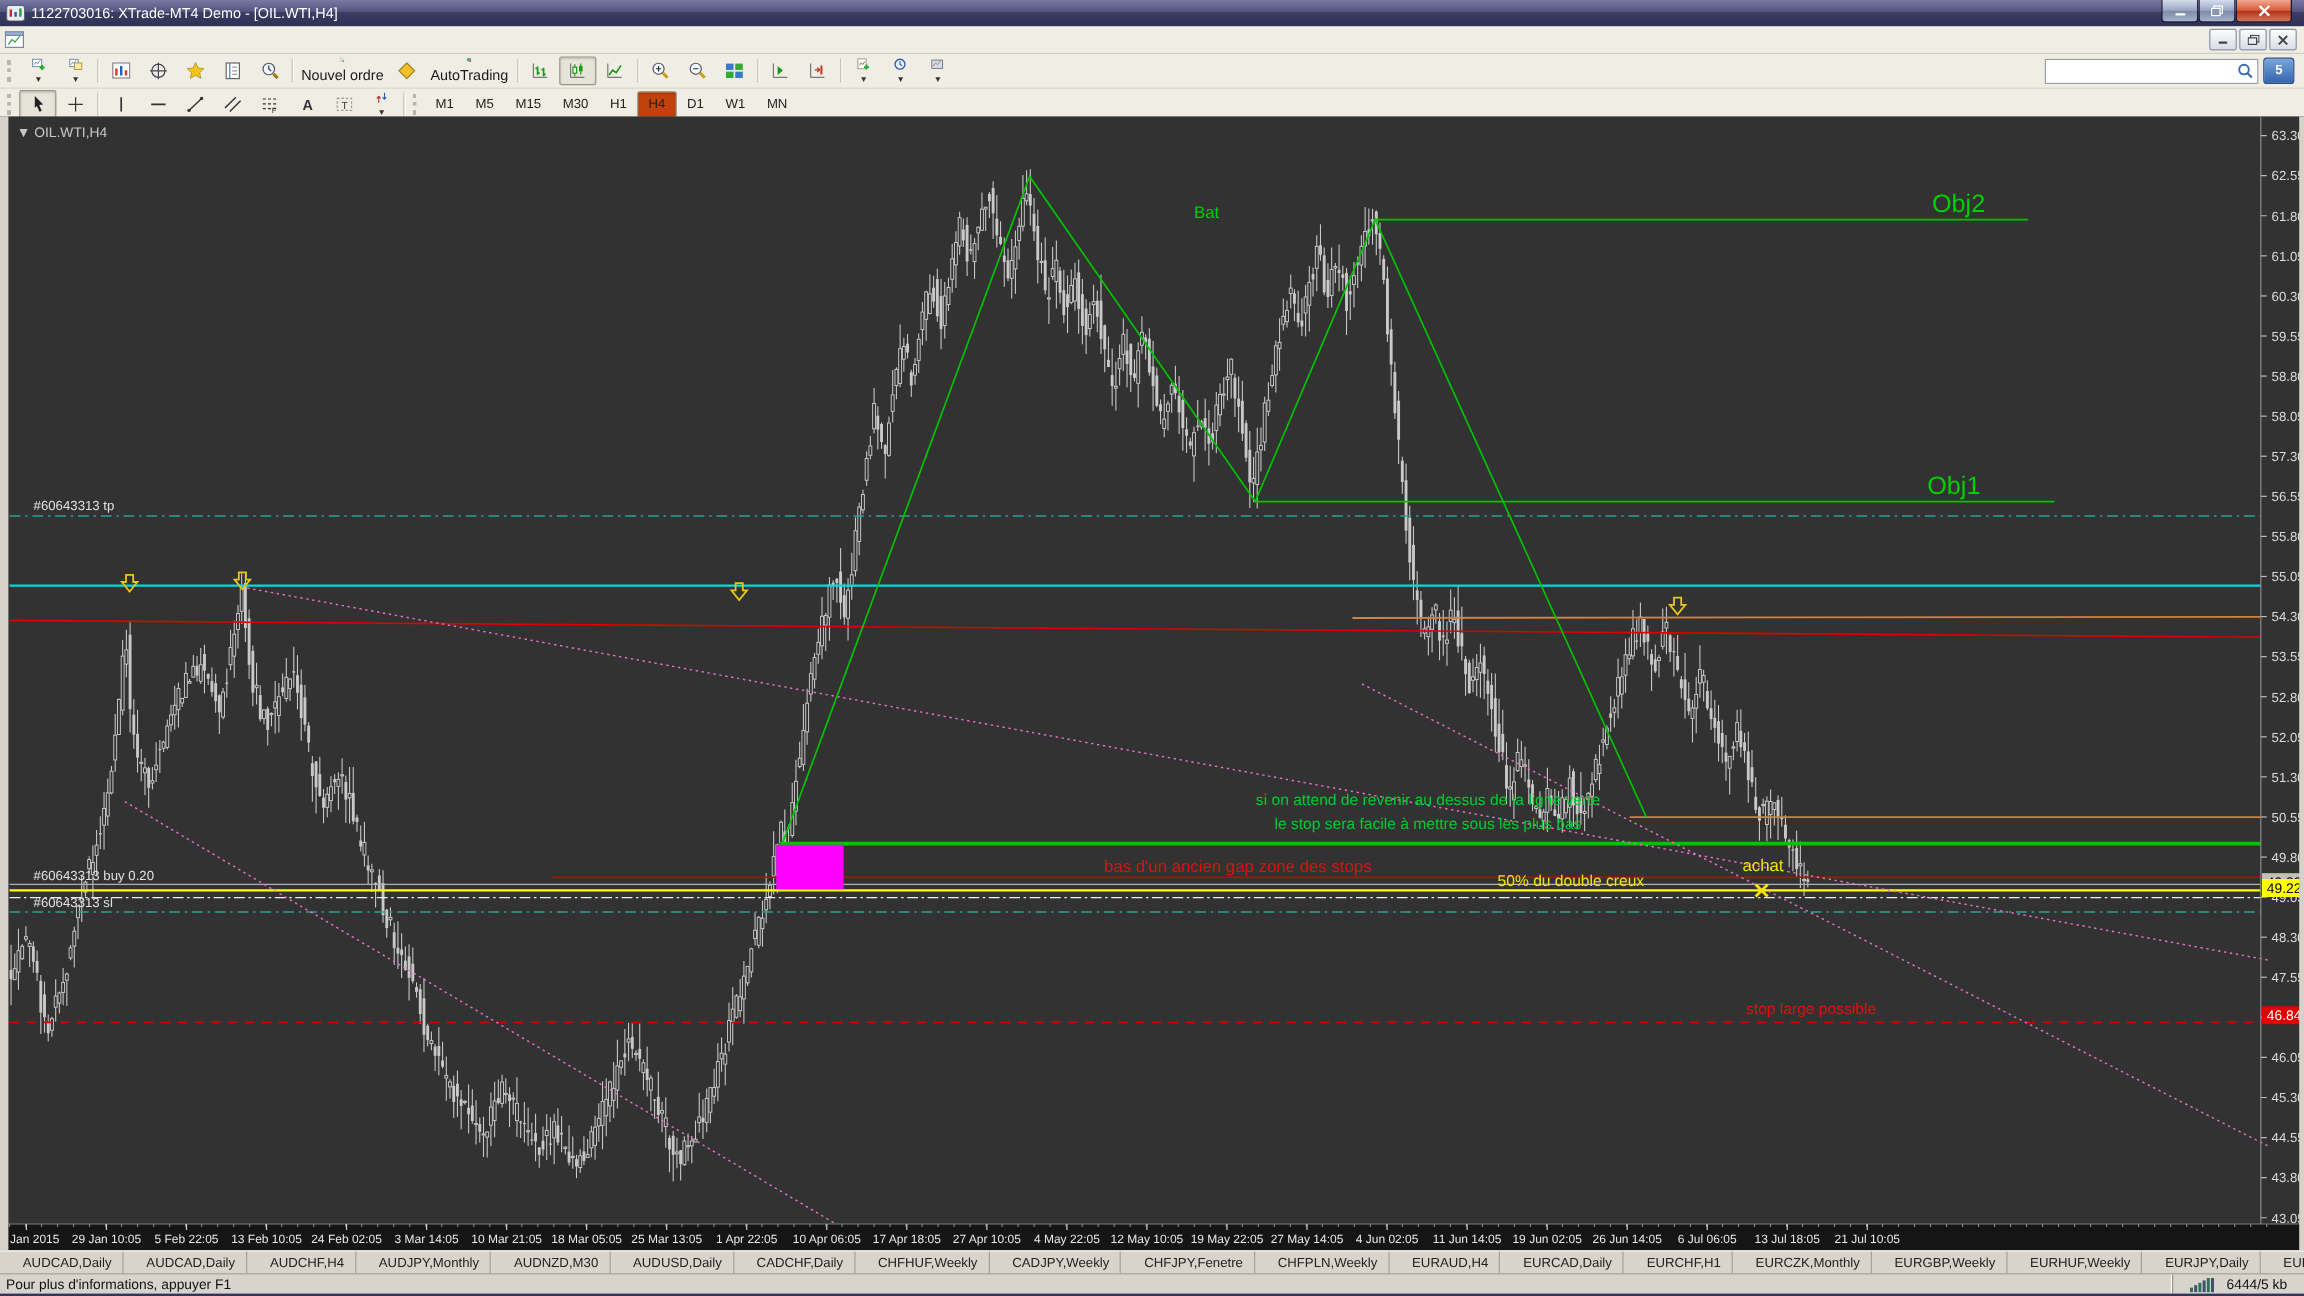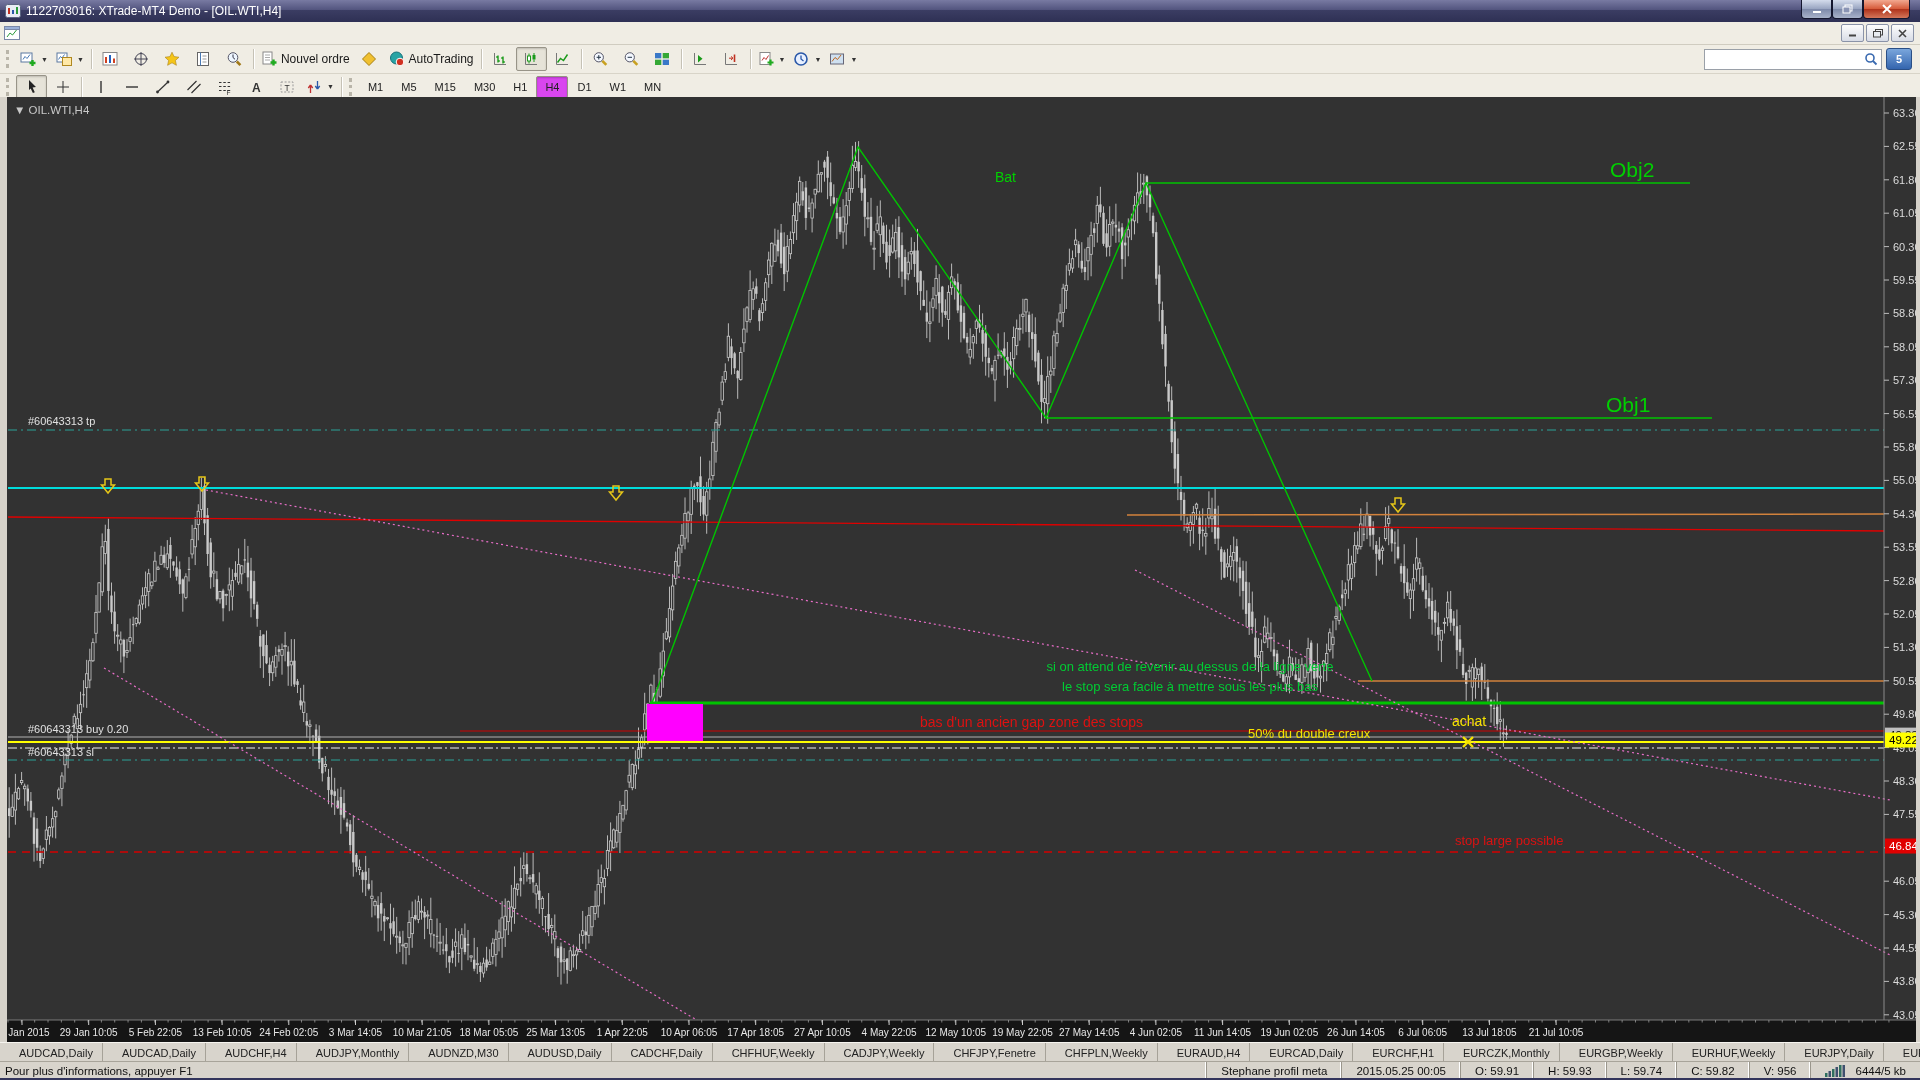--- a/index.html
+++ b/index.html
@@ -20,26 +20,26 @@
   .child-controls{position:absolute;right:6px;top:2px;display:flex;gap:2px;}
   .cbtn{width:21px;height:16px;border:1px solid #8a93a8;border-radius:2px;color:#333;
     background:linear-gradient(#fdfdfd,#d8dce6);display:flex;align-items:center;justify-content:center;}
   
   .toolbar{background:#f0ede4;display:flex;align-items:center;}
   #toolbar1{height:28px;border-bottom:1px solid #d8d4c8;padding-left:2px;}
   #toolbar2{height:25px;border-bottom:1px solid #b4b0a4;padding-left:2px;}
   .grip{width:3px;height:18px;border-left:3px dotted #b9b5a9;margin:0 4px;}
   .sep{width:1px;height:20px;background:#c6c2b6;margin:0 3px;box-shadow:1px 0 0 #fff;}
   .tbtn{height:22px;min-width:23px;display:flex;align-items:center;justify-content:center;
-    border:1px solid transparent;border-radius:2px;gap:4px;padding:0 3px;font-size:12px;color:#1a1a1a;}
+    border:1px solid transparent;border-radius:2px;gap:4px;padding:0 3px;font-size:12px;color:#1a1a1a;flex-direction:column;}
   .tbtn.pressed{background:#e6e3d8;border-color:#989488;box-shadow:inset 0 1px 2px rgba(0,0,0,.18);}
   .caret{font-size:7px;color:#333;margin-left:1px;}
   .tf-btn{height:20px;padding:0 8px;font-size:11px;display:flex;align-items:center;color:#222;
     border:1px solid transparent;border-radius:2px;}
-  .tf-btn.active{background:#d946ef;border-color:#979385;box-shadow:inset 0 1px 2px rgba(0,0,0,.2);}
+  .tf-btn.active{background:#c2410c;border-color:#979385;box-shadow:inset 0 1px 2px rgba(0,0,0,.2);}
   .search-wrap{margin-left:auto;display:flex;align-items:center;margin-right:8px;gap:4px;}
   .search-box{width:176px;height:19px;background:#fff;border:1px solid #9aa0a8;display:flex;align-items:center;}
   .search-box input{flex:1;border:none;outline:none;height:15px;font-size:11px;padding:0 4px;
     font-family:"Liberation Sans",sans-serif;}
   .community{width:24px;height:20px;border-radius:3px;border:1px solid #2a4f86;
     background:linear-gradient(#7aa6dc,#3465ae);color:#fff;font-size:11px;font-weight:bold;
     display:flex;align-items:center;justify-content:center;}
   
   .chart-area{position:absolute;top:97px;left:0;width:1920px;height:945px;background:#323232;}
   .frame-left{position:absolute;top:97px;left:0;width:7px;height:945px;background:#d6d2ca;z-index:5;}
@@ -1663,29 +1663,20 @@
     <div class="tab">EURJPY,Daily</div>
     <div class="tab">EURNOK,Weekly</div>
     <div class="tab">EURNZD,Weekly</div>
     <div class="tabscroll">
       <span>◀</span>
     </div>
   </div>
 
 <div class="statusbar">
   <span class="status-help">Pour plus d'informations, appuyer F1</span>
-  <span id="status-segs" style="display:flex;height:100%">
-      <span class="status-seg">Stephane profil meta</span>
-      <span class="status-seg">2015.05.25 00:05</span>
-      <span class="status-seg">O: 59.91</span>
-      <span class="status-seg">H: 59.93</span>
-      <span class="status-seg">L: 59.74</span>
-      <span class="status-seg">C: 59.82</span>
-      <span class="status-seg">V: 956</span>
-    </span>
   <span class="status-seg" style="gap:8px">
     <svg width="22" height="13">
         <rect x="0" y="9" width="2.5" height="4" fill="#2f6f5f"></rect>
         <rect x="3.5" y="7" width="2.5" height="6" fill="#40506e"></rect>
         <rect x="7" y="5" width="2.5" height="8" fill="#2f6f5f"></rect>
         <rect x="10.5" y="3" width="2.5" height="10" fill="#40506e"></rect>
         <rect x="14" y="1" width="2.5" height="12" fill="#2f6f5f"></rect>
         <rect x="17.5" y="1" width="2.5" height="12" fill="#40506e"></rect>
       </svg>
     <span>6444/5 kb</span>

